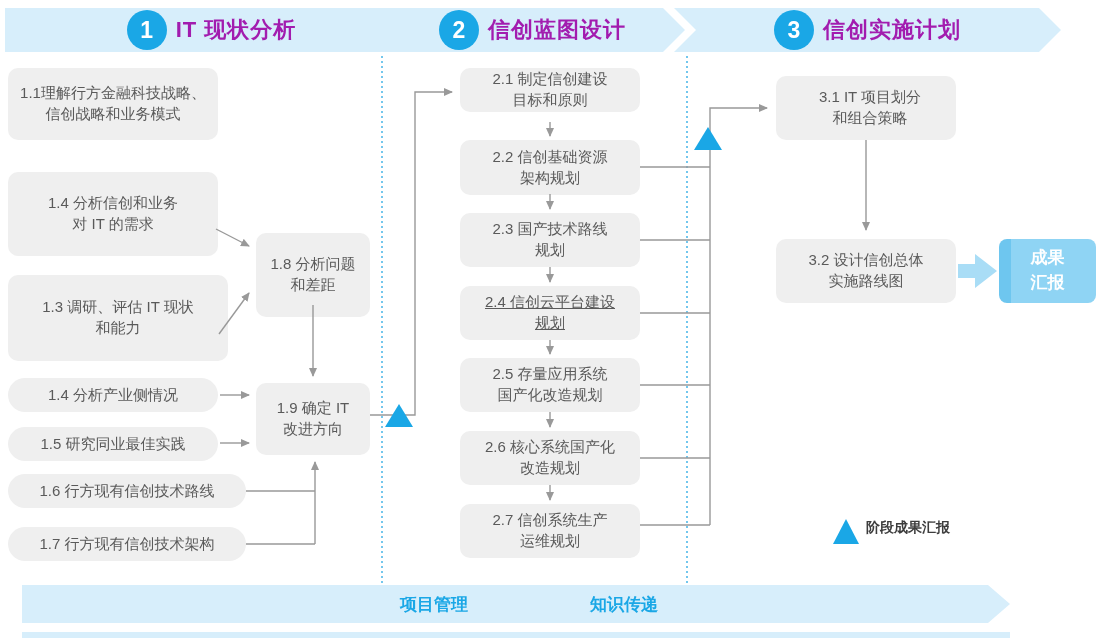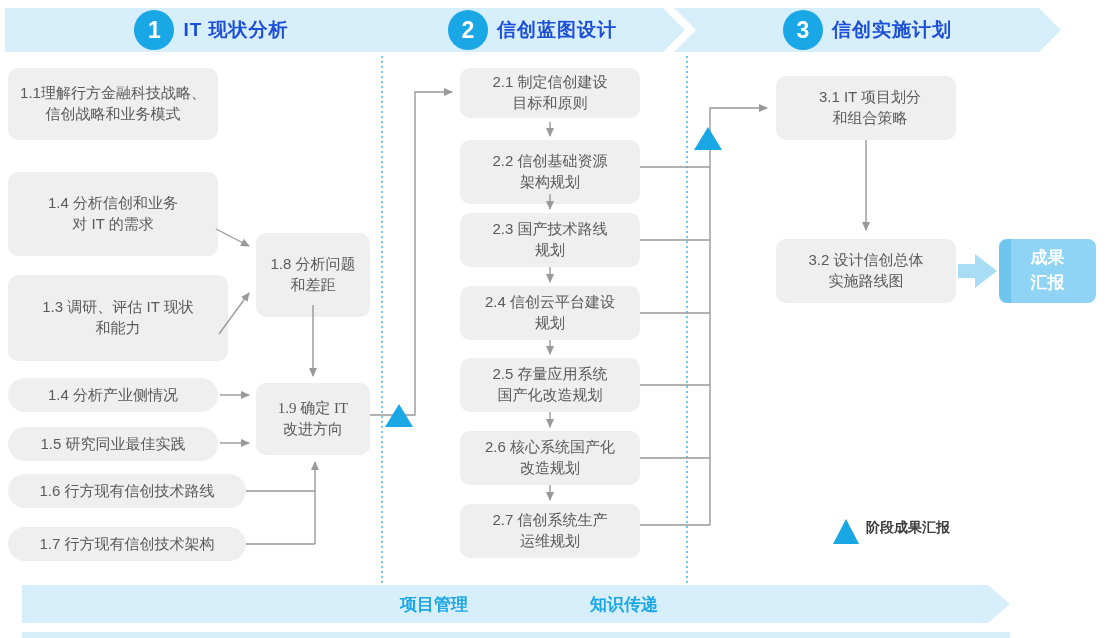--- a/index.html
+++ b/index.html
@@ -10,39 +10,39 @@
   
   .banner{position:absolute;top:8px;height:44px;background:#d7eefb;
     display:flex;align-items:center;justify-content:center;gap:9px;}
   .tip{clip-path:polygon(0 0,calc(100% - 22px) 0,100% 50%,calc(100% - 22px) 100%,0 100%);}
   .notch{clip-path:polygon(0 0,calc(100% - 22px) 0,100% 50%,calc(100% - 22px) 100%,0 100%,22px 50%);}
   .bn1{left:5px;width:385px;padding-left:14px;}
   .bn2{left:380px;width:305px;}
   .bn3{left:674px;width:387px;}
   .pcircle{width:40px;height:40px;border-radius:50%;background:#1aa7e6;color:#fff;
     font-weight:bold;font-size:23px;display:flex;align-items:center;justify-content:center;flex:0 0 auto;}
-  .ptitle{color:#1d4ed8;font-weight:bold;font-size:19px;letter-spacing:1px;white-space:nowrap;}
+  .ptitle{color:#a21caf;font-weight:bold;font-size:22px;letter-spacing:1px;white-space:nowrap;}
   
   .box{position:absolute;background:#efefef;border-radius:10px;
     display:flex;align-items:center;justify-content:center;text-align:center;
     white-space:pre-line;color:#5a5a5a;font-size:15px;line-height:1.38;padding:0 4px;box-sizing:border-box;}
   .pill{border-radius:17px;}
   .p11{left:8px;top:68px;width:210px;height:72px;}
   .p12{left:8px;top:172px;width:210px;height:84px;}
   .p13{left:8px;top:275px;width:220px;height:86px;}
   .p14{left:8px;top:378px;width:210px;height:34px;}
   .p15{left:8px;top:427px;width:210px;height:34px;}
   .p16{left:8px;top:474px;width:238px;height:34px;}
   .p17{left:8px;top:527px;width:238px;height:34px;}
   .p18{left:256px;top:233px;width:114px;height:84px;}
-  .p19{left:256px;top:383px;width:114px;height:72px;font-family:Liberation Serif, serif;}
-  .p21{left:460px;top:68px;width:180px;height:50px;}
-  .p22{left:460px;top:140px;width:180px;height:64px;}
+  .p19{left:256px;top:383px;width:114px;height:72px;}
+  .p21{left:460px;top:68px;width:180px;height:44px;}
+  .p22{left:460px;top:140px;width:180px;height:55px;}
   .p23{left:460px;top:213px;width:180px;height:54px;}
-  .p24{left:460px;top:286px;width:180px;height:54px;}
+  .p24{left:460px;top:286px;width:180px;height:54px;text-decoration:underline;}
   .p25{left:460px;top:358px;width:180px;height:54px;}
   .p26{left:460px;top:431px;width:180px;height:54px;}
   .p27{left:460px;top:504px;width:180px;height:54px;}
   .p31{left:776px;top:76px;width:180px;height:64px;padding-left:12px;}
   .p32{left:776px;top:239px;width:180px;height:64px;}
   .result{left:999px;top:239px;width:97px;height:64px;border-radius:8px;
     background:linear-gradient(90deg,#6ec6ef 0 12px,#8fd4f4 12px);
     color:#fff;font-weight:bold;font-size:17px;line-height:1.45;}
   
   #wires{position:absolute;left:0;top:0;width:1115px;height:638px;pointer-events:none;}

